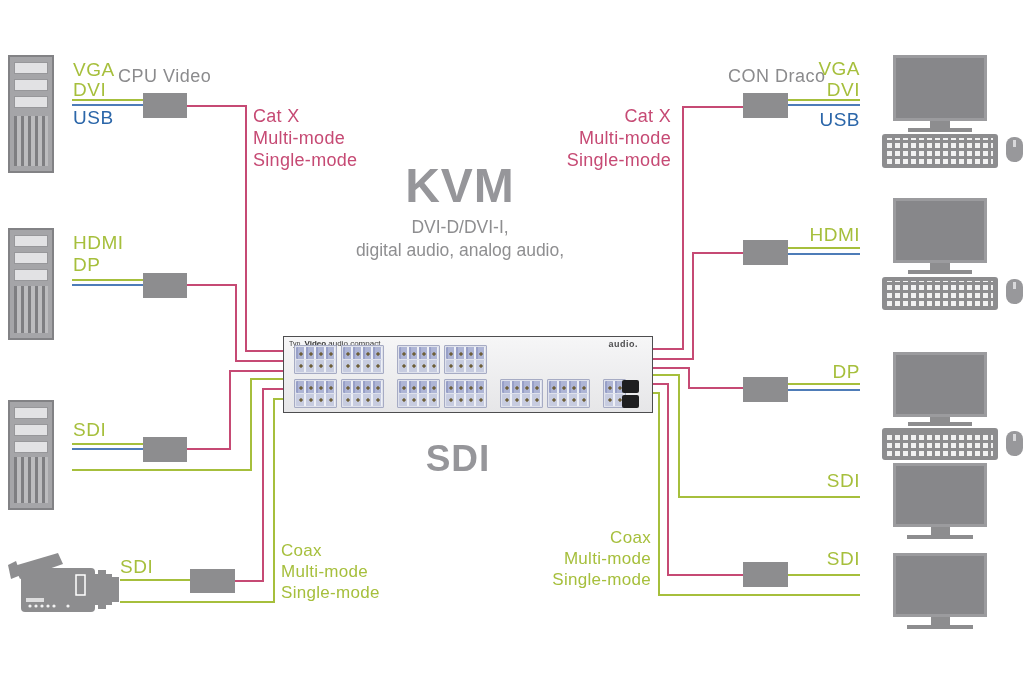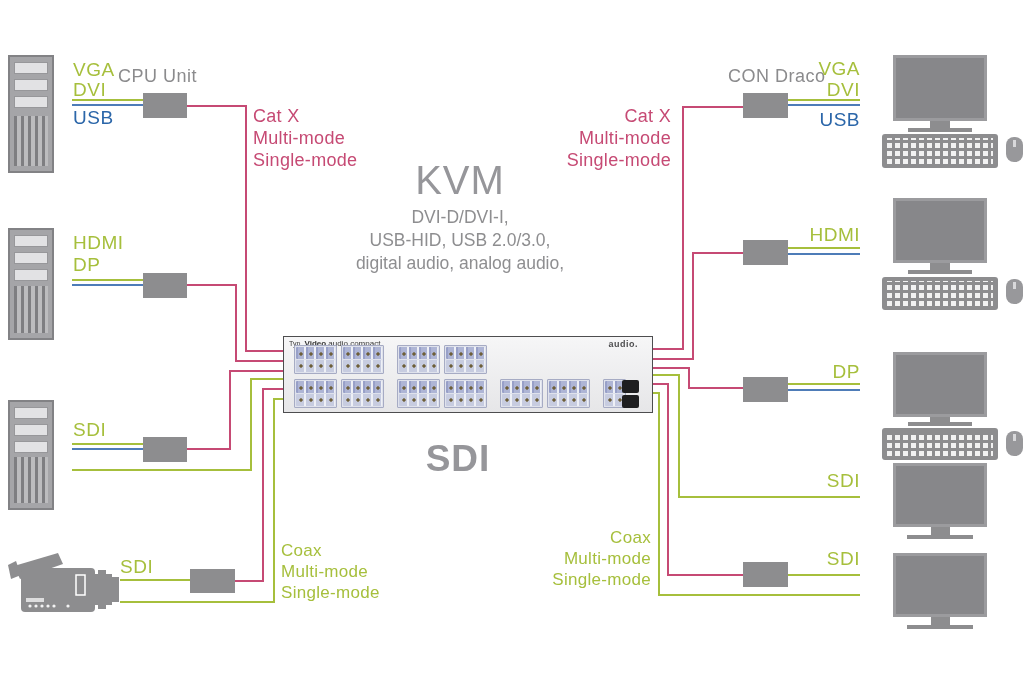--- a/index.html
+++ b/index.html
@@ -50,21 +50,21 @@
   .pstrip{flex:1;border-radius:1px;
       background-image:radial-gradient(circle at 5px 7px,#6e5f39 1.4px,transparent 1.9px),
         repeating-linear-gradient(90deg,#98a0c8 0 2px,#aeb5d5 2px 8px,#eef0f6 8px 10px);
       background-size:10px 13px,10px 13px;}
   .pstrip.bot{background-image:radial-gradient(circle at 5px 6px,#6e5f39 1.4px,transparent 1.9px),
         repeating-linear-gradient(90deg,#c7cce0 0 8px,#eef0f6 8px 10px);
       background-size:10px 13px,10px 13px;}
   .ctrlport{position:absolute;left:338px;width:17px;height:13px;background:#1e1e20;border-radius:2px;}
   
   #kvm-block{position:absolute;left:260px;top:158px;width:400px;text-align:center;}
-  #kvm-title{font-size:40px;font-weight:normal;color:var(--headgray);letter-spacing:1px;}
+  #kvm-title{font-size:48px;font-weight:bold;color:var(--headgray);letter-spacing:1px;}
   #kvm-desc{margin-top:3px;font-size:17.5px;line-height:23px;color:#8e8e90;}
   #sdi-block{position:absolute;left:258px;top:438px;width:400px;text-align:center;}
   #sdi-title{font-size:37px;font-weight:bold;color:var(--headgray);letter-spacing:1px;}
   #sdi-sub{margin-top:2px;font-size:18px;color:#8e8e90;}
 </style>
 </head>
 <body>
 
 <div id="canvas">
 
@@ -103,21 +103,21 @@
         <circle cx="42" cy="58" r="1.6"></circle>
       <circle cx="48" cy="58" r="1.6"></circle>
         <circle cx="62" cy="58" r="1.6"></circle>
     </g>
     <rect x="20" y="50" width="18" height="4" fill="#ffffff" opacity="0.7"></rect>
   </svg>
 
   <div class="abs lbl g" style="left:73px;top:59px;">VGA</div>
   <div class="abs lbl g" style="left:73px;top:79px;">DVI</div>
   <div class="abs lbl b" style="left:73px;top:107px;">USB</div>
-  <div class="abs unit-lbl" style="left:118px;top:66px;">CPU Unit</div>
+  <div class="abs unit-lbl" style="left:118px;top:66px;">CPU Video</div>
   <div class="abs lbl g" style="left:73px;top:232px;">HDMI</div>
   <div class="abs lbl g" style="left:73px;top:254px;">DP</div>
   <div class="abs lbl g" style="left:73px;top:419px;">SDI</div>
   <div class="abs lbl g" style="left:120px;top:556px;">SDI</div>
 
   <div class="abs tri m" style="left:253px;top:105px;">
     <div>Cat X</div>
       <div>Multi-mode</div>
       <div>Single-mode</div>
   </div>
@@ -158,21 +158,20 @@
   <div class="ln v c-m" style="left:262px;top:388px;height:194px;"></div>
   <div class="ln h c-m" style="left:262px;top:388px;width:23px;"></div>
   <div class="ln h c-g" style="left:120px;top:601px;width:155px;"></div>
   <div class="ln v c-g" style="left:273px;top:398px;height:205px;"></div>
   <div class="ln h c-g" style="left:273px;top:398px;width:12px;"></div>
 
   <div id="kvm-block">
     <div id="kvm-title">KVM</div>
     <div id="kvm-desc">
       <div>DVI-D/DVI-I,</div>
-      <div>USB-HID, USB 2.0/3.0,</div>
       <div>digital audio, analog audio,</div>
     </div>
   </div>
 
   <div id="matrix">
     <div class="brand">
       <span class="tiny">Typ.</span>
       <b>Video</b><span> audio compact</span>
     </div>
     <div class="logo">audio.</div>

